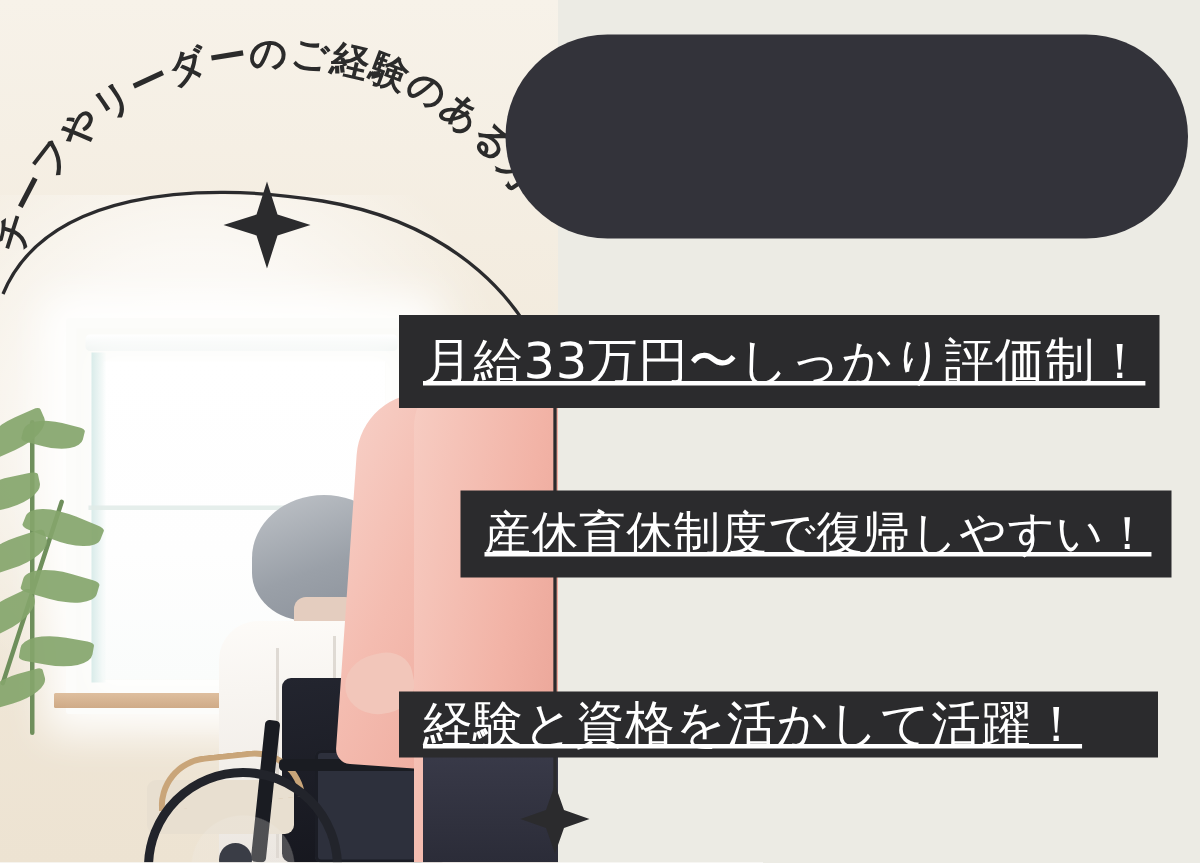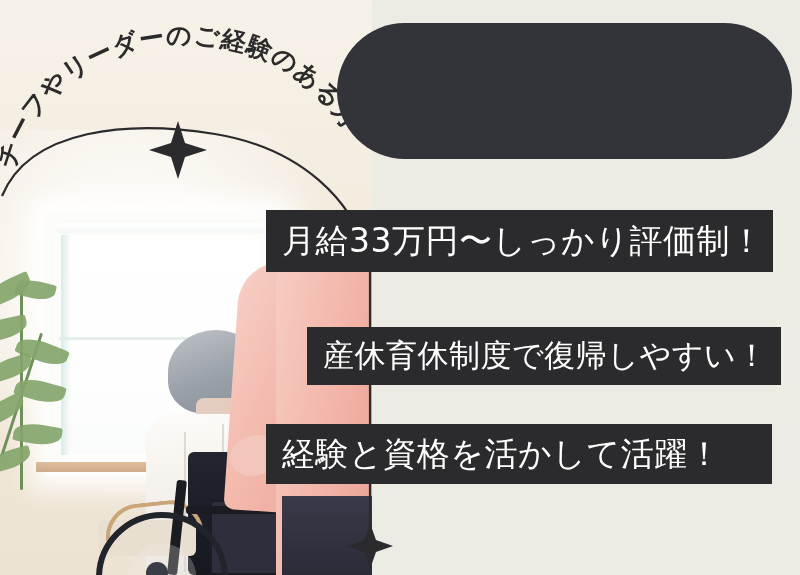--- a/index.html
+++ b/index.html
@@ -275,24 +275,25 @@
     box-sizing: border-box;
     padding-left: 16px;
   }
   .strip-text {
     font-family: "DejaVu Sans", "Liberation Sans", sans-serif;
     color: #FFFFFF;
     font-size: 33px;
     font-weight: 400;
     letter-spacing: 0.5px;
     white-space: nowrap;
+    text-decoration: underline;
   }
   #strip1 { left: 266px; top: 210px;  width: 507px; height: 62px; }
   #strip2 { left: 307px; top: 327px;  width: 474px; height: 58px; }
-  #strip3 { left: 266px; top: 424px;  width: 506px; height: 60px; }
+  #strip3 { left: 266px; top: 461px;  width: 506px; height: 44px; }
 
   #strip2 .strip-text { font-size: 31px; }
   #strip3 .strip-text { font-size: 33px; }
 </style>
 </head>
 <body>
 
 <div id="banner">
 
   <div class="photo">

